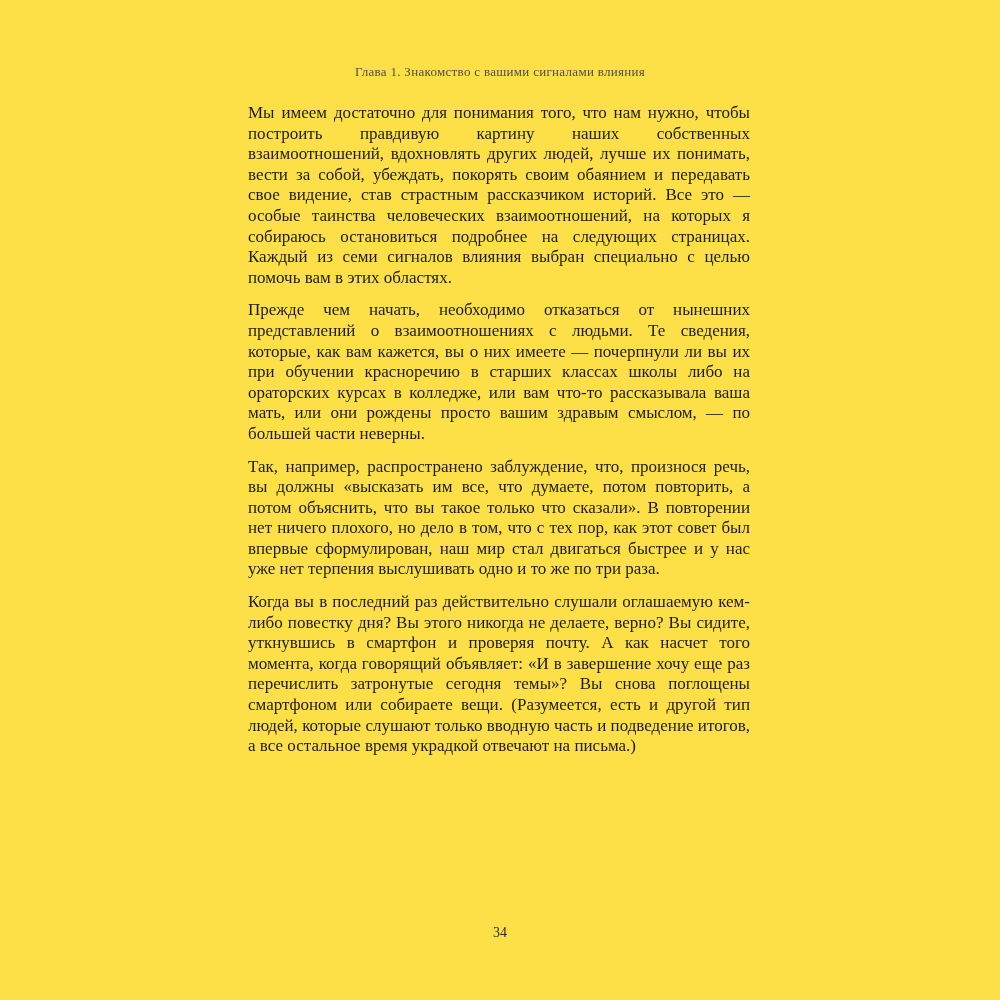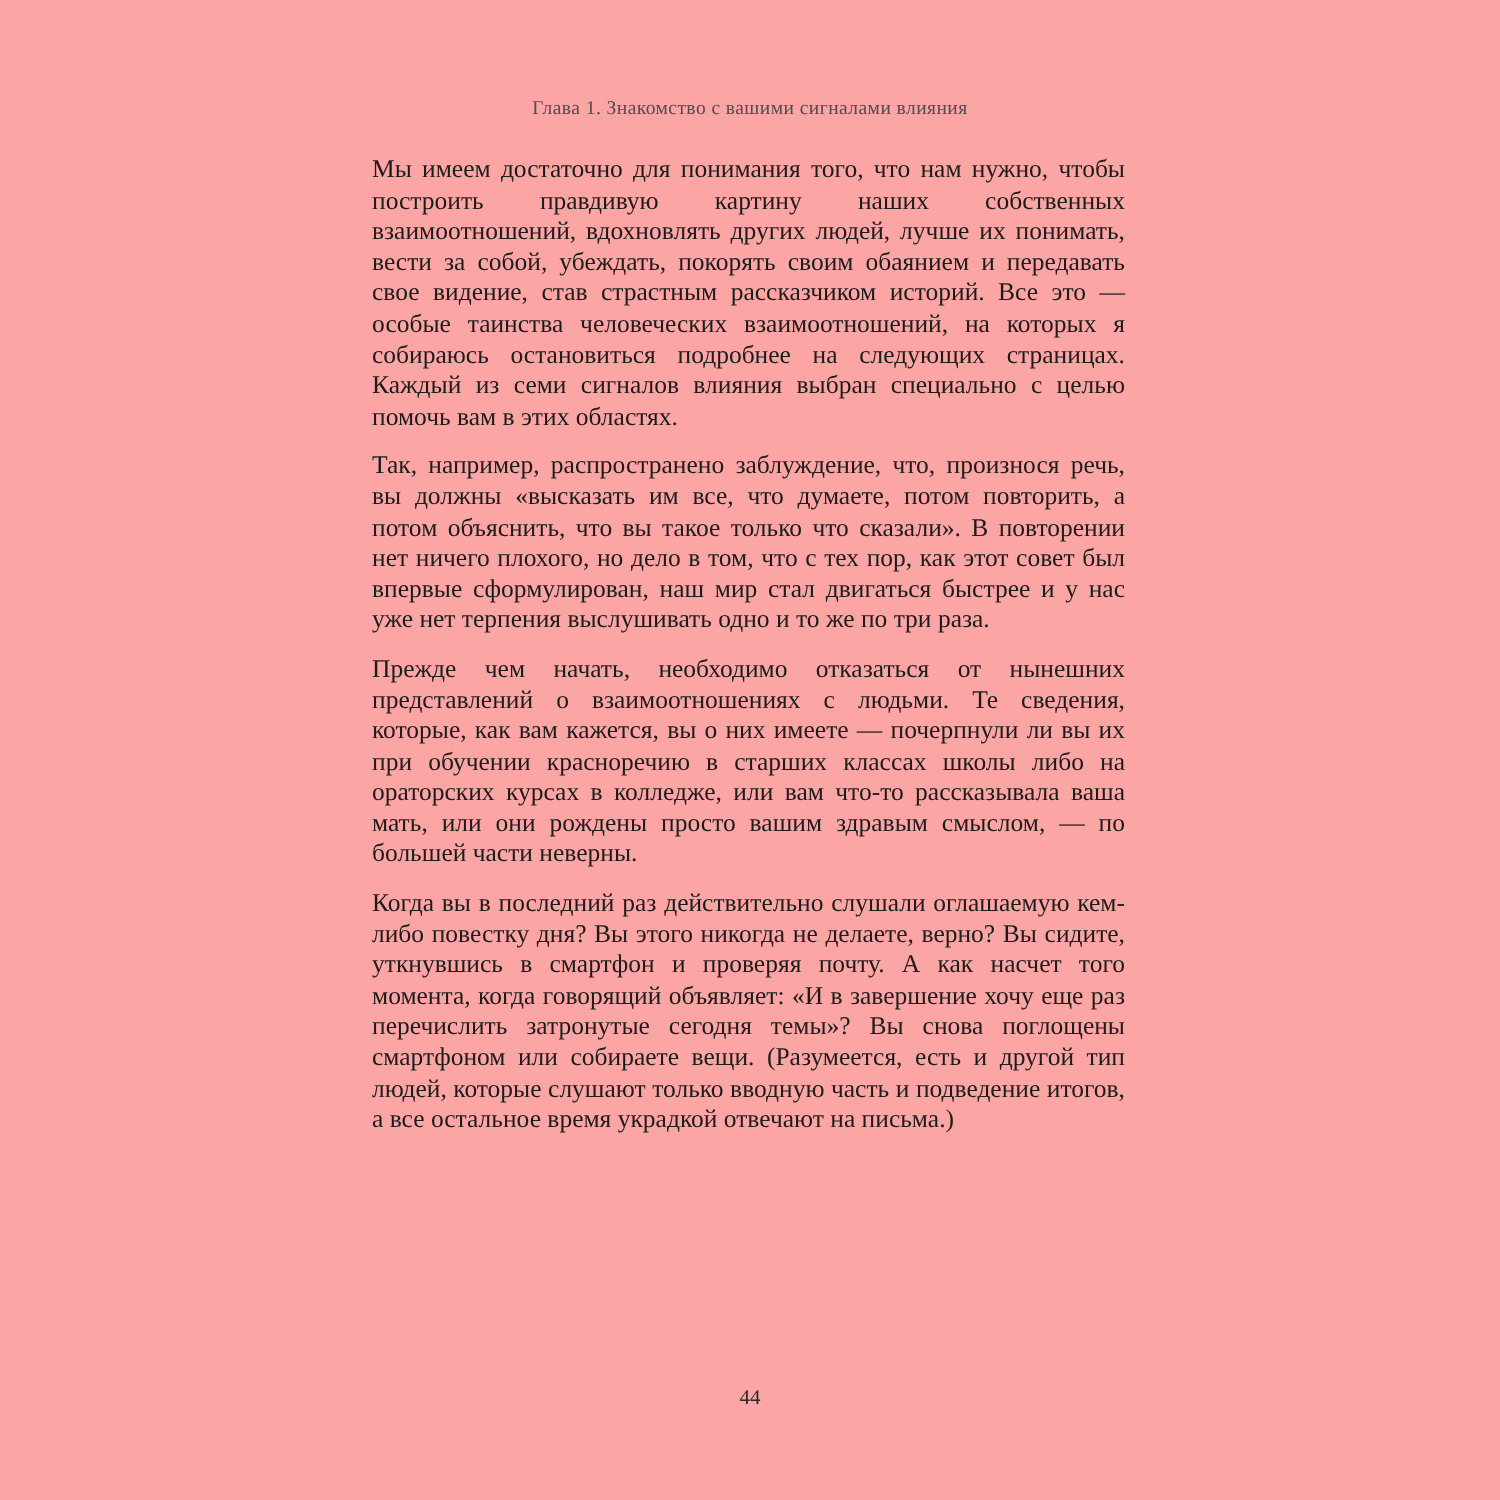--- a/index.html
+++ b/index.html
@@ -8,21 +8,21 @@
     height: 1000px;
     background: #ffffff;
     font-family: "Liberation Serif", "DejaVu Serif", serif;
     color: #1a1a1a;
     overflow: hidden;
   }
   .page {
     position: relative;
     width: 1000px;
     height: 1000px;
-    background: #fca5a5;
+    background: #fde047;
   }
   .running-header {
     position: absolute;
     top: 64px;
     left: 0;
     width: 100%;
     text-align: center;
     font-family: "Liberation Serif", "DejaVu Serif", serif;
     font-size: 13px;
     color: #4e4e4e;
@@ -57,20 +57,20 @@
 </style>
 </head>
 <body>
 
 <div class="page">
 
   <div class="running-header">Глава 1. Знакомство с вашими сигналами влияния</div>
 
   <div class="text-block">
     <p>Мы имеем достаточно для понимания того, что нам нужно, чтобы построить правдивую картину наших собственных взаимоотношений, вдохновлять других людей, лучше их понимать, вести за собой, убеждать, покорять своим обаянием и передавать свое видение, став страстным рассказчиком историй. Все это — особые таинства человеческих взаимоотношений, на которых я собираюсь остановиться подробнее на следующих страницах. Каждый из семи сигналов влияния выбран специально с целью помочь вам в этих областях.</p>
+    <p>Прежде чем начать, необходимо отказаться от нынешних представлений о взаимоотношениях с людьми. Те сведения, которые, как вам кажется, вы о них имеете — почерпнули ли вы их при обучении красноречию в старших классах школы либо на ораторских курсах в колледже, или вам что-то рассказывала ваша мать, или они рождены просто вашим здравым смыслом, — по большей части неверны.</p>
     <p>Так, например, распространено заблуждение, что, произнося речь, вы должны «высказать им все, что думаете, потом повторить, а потом объяснить, что вы такое только что сказали». В повторении нет ничего плохого, но дело в том, что с тех пор, как этот совет был впервые сформулирован, наш мир стал двигаться быстрее и у нас уже нет терпения выслушивать одно и то же по три раза.</p>
-    <p>Прежде чем начать, необходимо отказаться от нынешних представлений о взаимоотношениях с людьми. Те сведения, которые, как вам кажется, вы о них имеете — почерпнули ли вы их при обучении красноречию в старших классах школы либо на ораторских курсах в колледже, или вам что-то рассказывала ваша мать, или они рождены просто вашим здравым смыслом, — по большей части неверны.</p>
     <p>Когда вы в последний раз действительно слушали оглашаемую кем-либо повестку дня? Вы этого никогда не делаете, верно? Вы сидите, уткнувшись в смартфон и проверяя почту. А как насчет того момента, когда говорящий объявляет: «И в завершение хочу еще раз перечислить затронутые сегодня темы»? Вы снова поглощены смартфоном или собираете вещи. (Разумеется, есть и другой тип людей, которые слушают только вводную часть и подведение итогов, а все остальное время украдкой отвечают на письма.)</p>
   </div>
 
-  <div class="page-number">44</div>
+  <div class="page-number">34</div>
 
 </div>
 
 </body></html>

